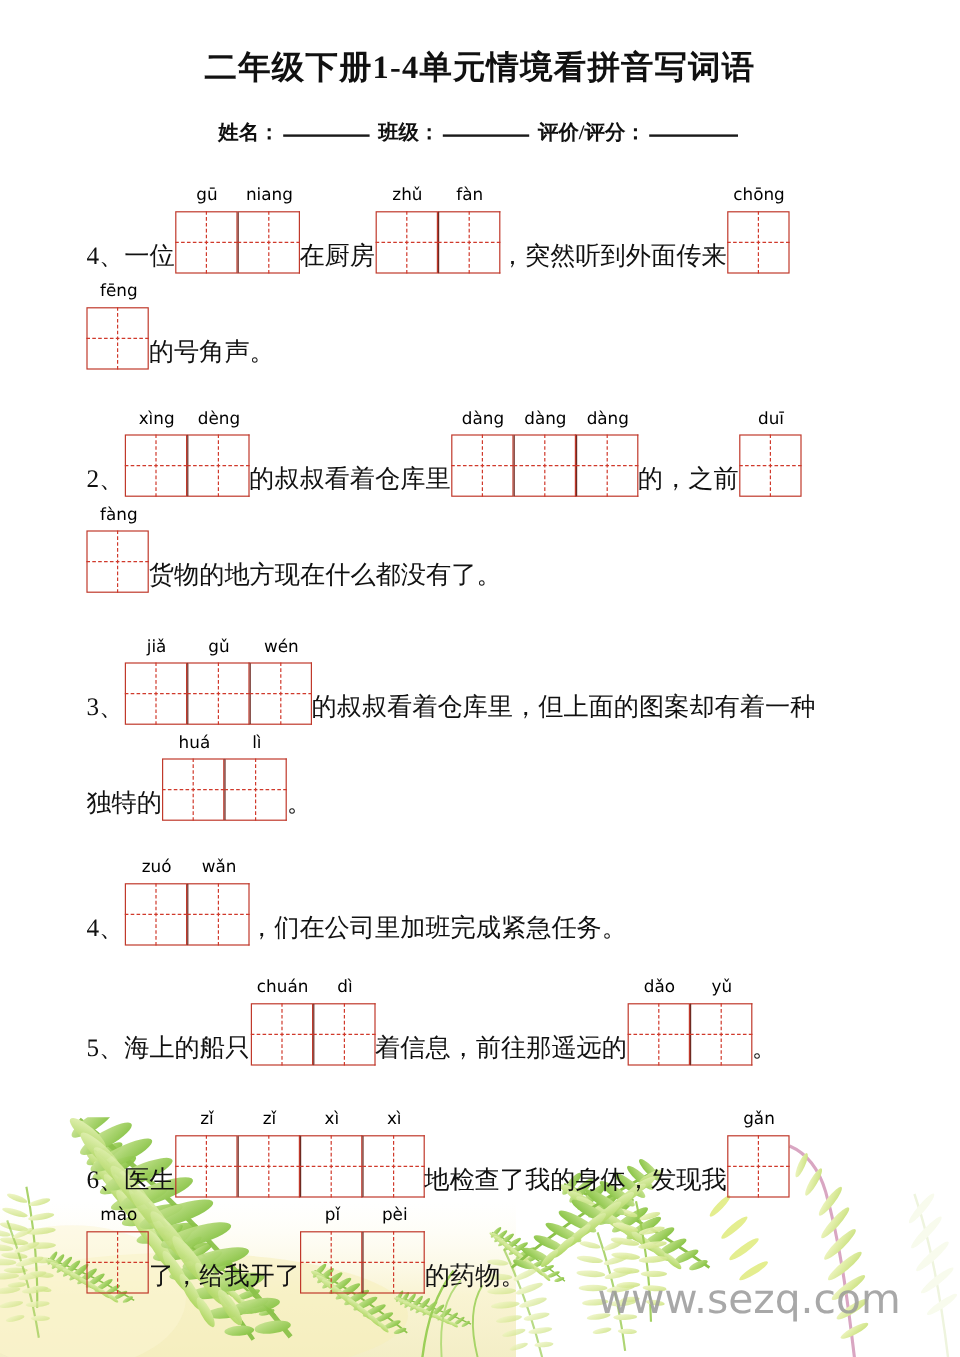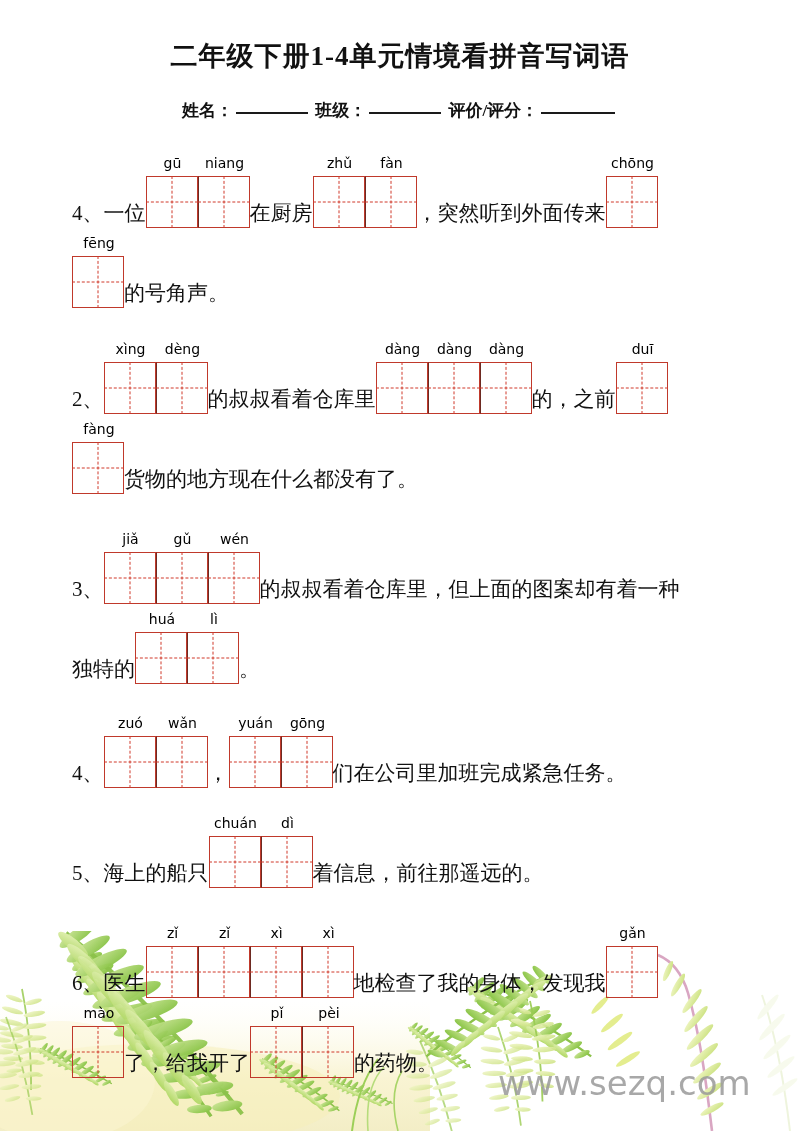--- a/index.html
+++ b/index.html
@@ -392,41 +392,41 @@
         <span class="txt">4、</span>
         <div class="grid">
           <div class="cell">
             <span class="py">zuó</span>
           </div>
           <div class="cell">
             <span class="py">wǎn</span>
           </div>
         </div>
         <span class="txt">，</span>
-        <div class="grid">
-          <div class="cell">
-            <span class="py">yuán</span>
-          </div>
-          <div class="cell">
-            <span class="py">gōng</span>
-          </div>
-        </div>
         <span class="txt">们在公司里加班完成紧急任务。</span>
       </div>
       <div class="qline" style="top: 836px; left: 72px;">
         <span class="txt">5、海上的船只</span>
         <div class="grid">
           <div class="cell">
             <span class="py">chuán</span>
           </div>
           <div class="cell">
             <span class="py">dì</span>
           </div>
         </div>
         <span class="txt">着信息，前往那遥远的</span>
+        <div class="grid">
+          <div class="cell">
+            <span class="py">dǎo</span>
+          </div>
+          <div class="cell">
+            <span class="py">yǔ</span>
+          </div>
+        </div>
         <span class="txt">。</span>
       </div>
       <div class="qline" style="top: 946px; left: 72px;">
         <span class="txt">6、医生</span>
         <div class="grid">
           <div class="cell">
             <span class="py">zǐ</span>
           </div>
           <div class="cell">
             <span class="py">zǐ</span>

